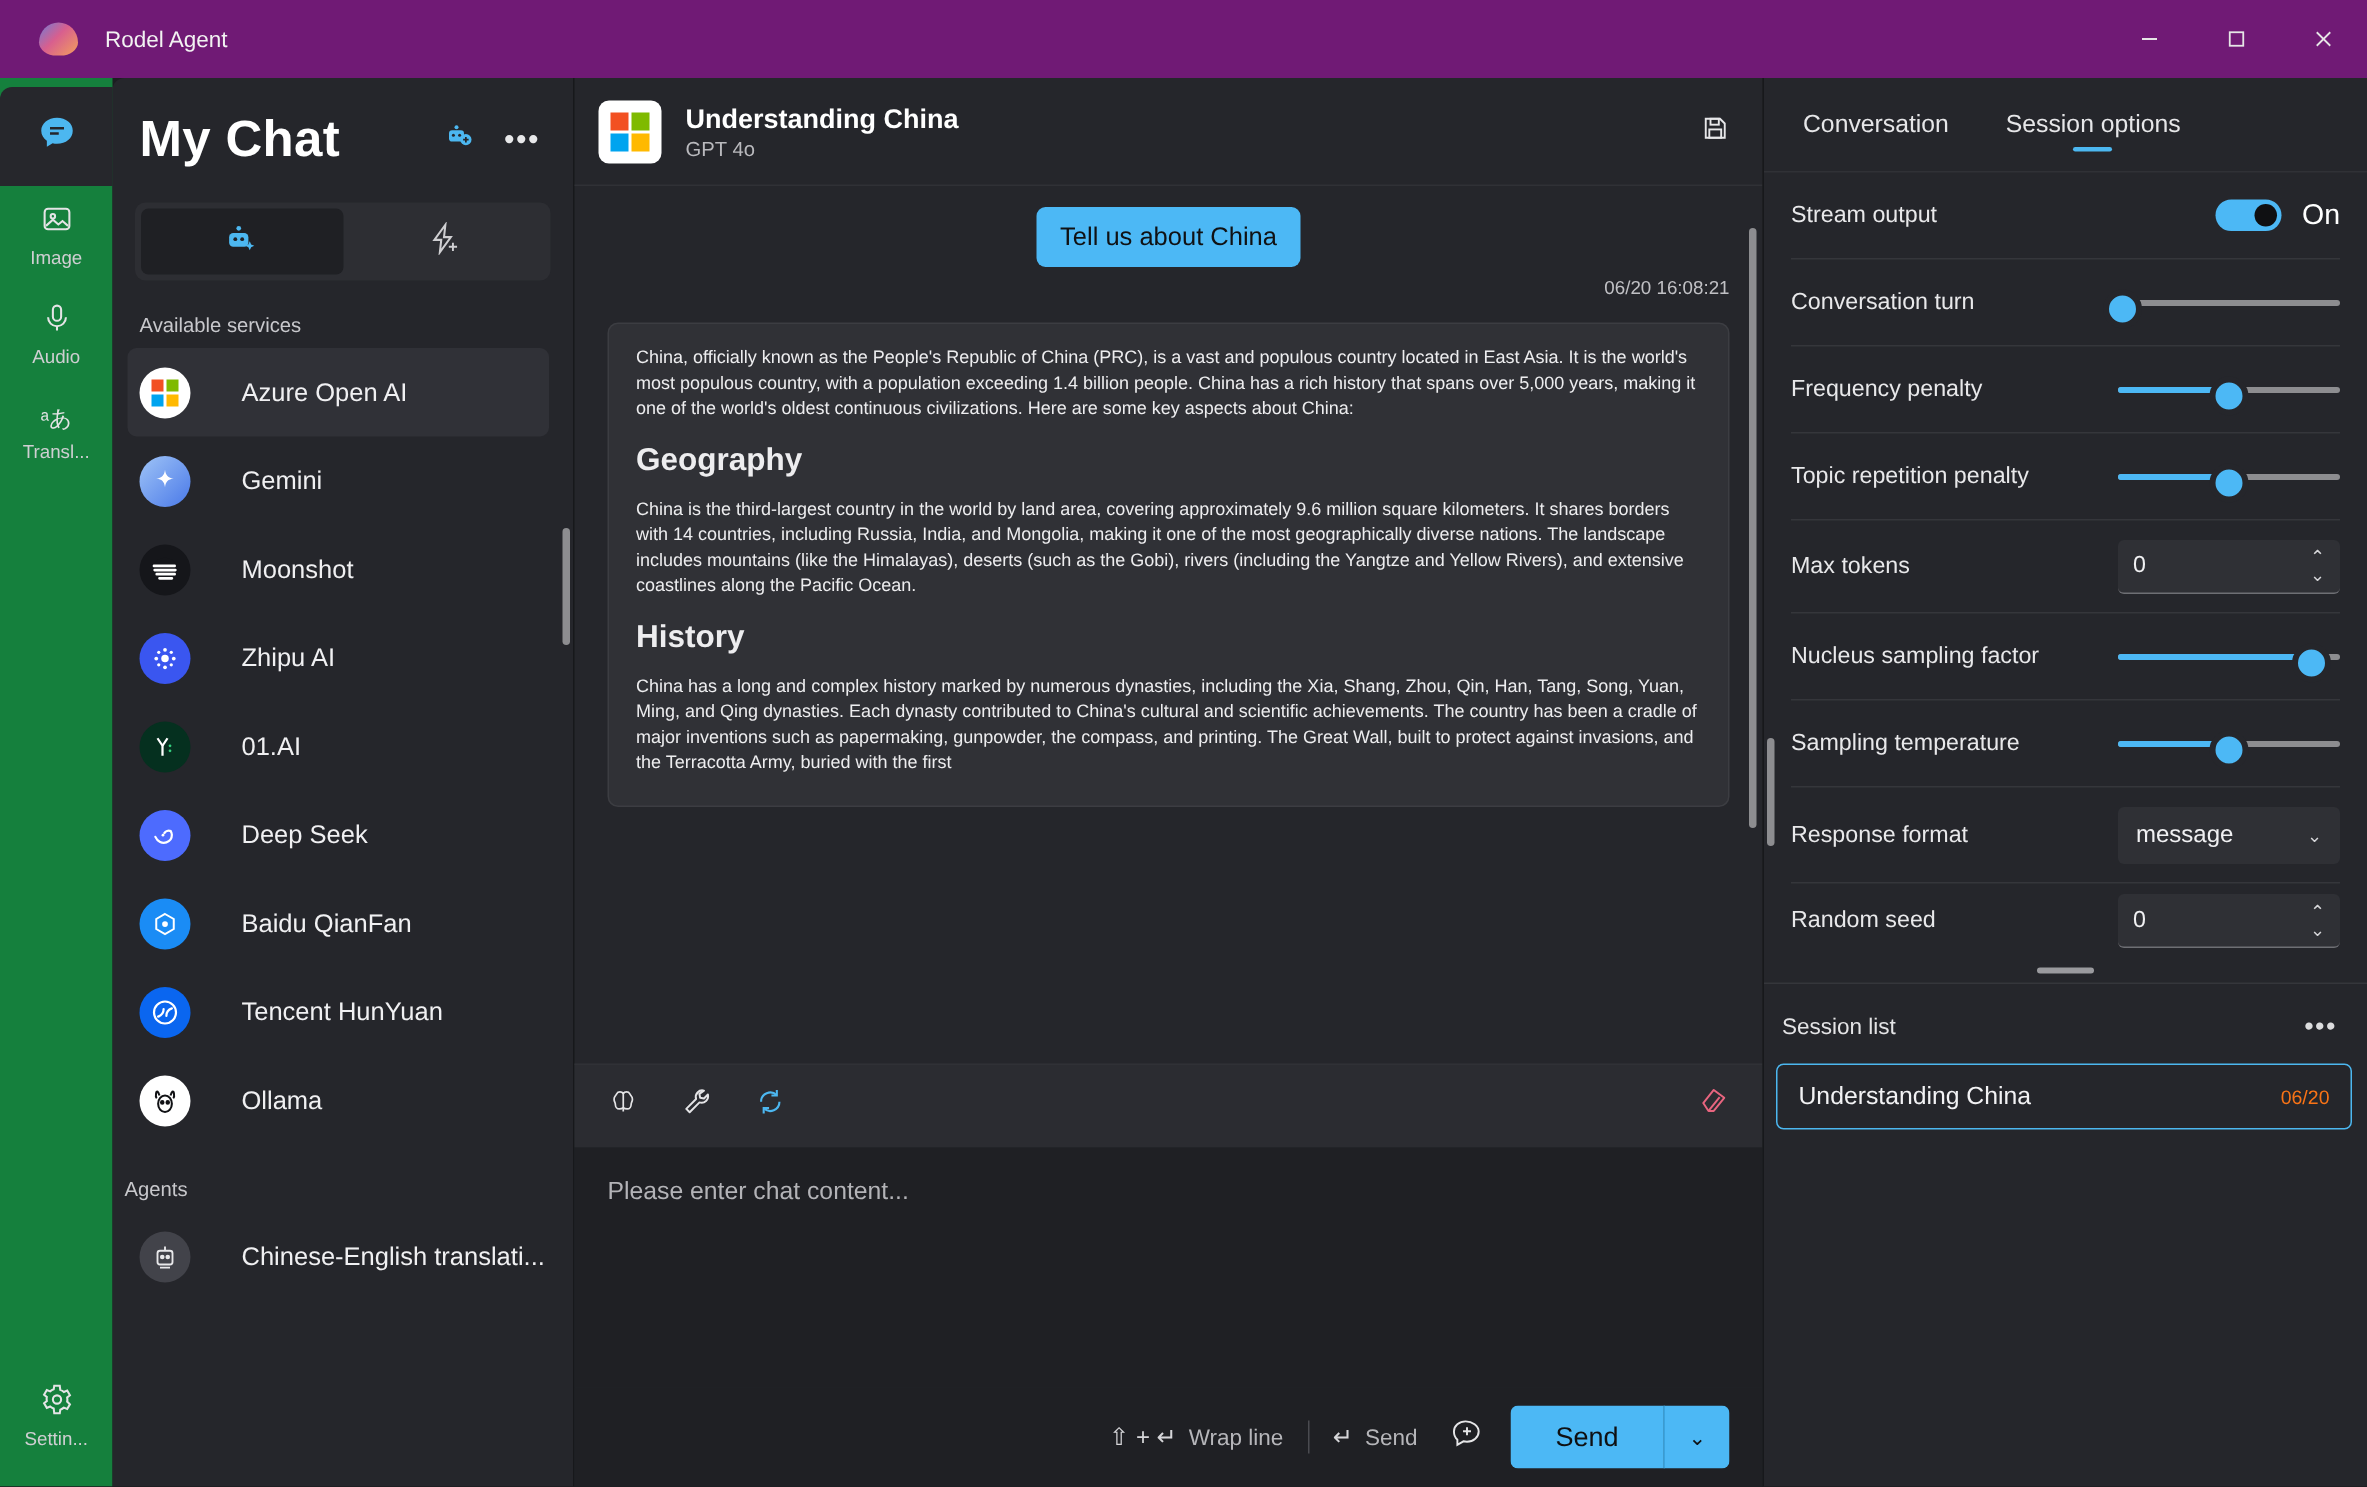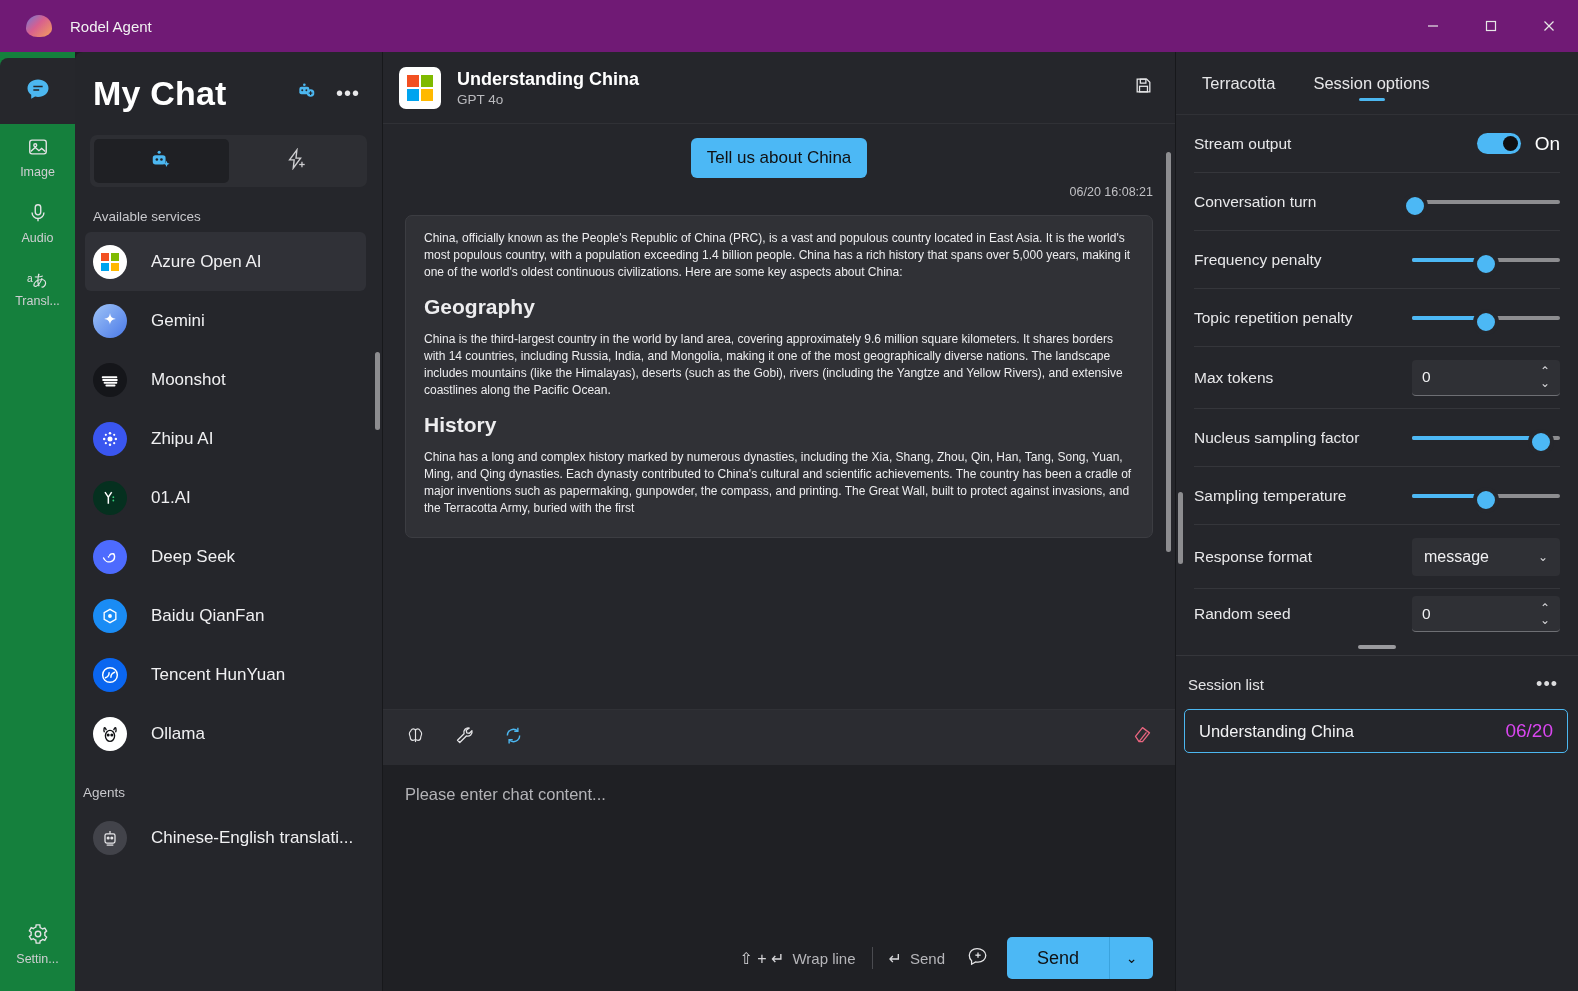--- a/index.html
+++ b/index.html
@@ -66,21 +66,21 @@
     background: #2d2e33; display: flex; padding: 4px;
   }
   .seg { flex: 1; display: flex; align-items: center; justify-content: center;
          border-radius: 5px; font-size: 17px; color: #cfcfd2; }
   .seg.active { background: #1f2024; color: #4cb7f0; }
 
   .lp-section { font-size: 13.5px; color: #c8c8cc; padding: 22px 0 8px 18px; }
   .svc-scroll { flex: 1; overflow: hidden; position: relative; padding-right: 6px; }
   .svc {
     height: 59px; margin: 0 10px; border-radius: 6px;
-    display: flex; align-items: center; padding-left: 8px; gap: 24px;
+    display: flex; align-items: center; padding-left: 8px; gap: 34px;
   }
   .svc.active { background: #303137; }
   .svc-name { font-size: 17px; color: #f0f0f2; white-space: nowrap; }
   .avatar { width: 34px; height: 34px; border-radius: 50%; flex: 0 0 34px;
             display: flex; align-items: center; justify-content: center; font-size: 15px; }
 
   .ms-grid { width: 34px; height: 34px; border-radius: 50%; background: #ffffff;
              display: grid; grid-template-columns: 1fr 1fr; grid-template-rows: 1fr 1fr;
              gap: 2px; padding: 8px; }
   .ms-grid i { display: block; }
@@ -175,21 +175,21 @@
   .selectfield .caret { margin-left: auto; font-size: 12px; color: #d6d6d9; }
 
   .grabber { width: 38px; height: 4px; background: #9a9a9e; border-radius: 2px;
              margin: 6px auto 0 auto; }
   .sess-head { display: flex; align-items: center; padding: 18px 20px 10px 12px; }
   .sess-title { font-size: 15px; color: #e4e4e6; }
   .sess-dots { margin-left: auto; color: #dcdcde; font-size: 18px; letter-spacing: 1px; }
   .sess-item { margin: 4px 10px 0 8px; height: 44px; border: 1.5px solid #4cb7f0;
                border-radius: 5px; display: flex; align-items: center; padding: 0 14px; }
   .sess-name { font-size: 16.5px; color: #f2f2f4; }
-  .sess-date { margin-left: auto; font-size: 19px; color: #d946ef; }
+  .sess-date { margin-left: auto; font-size: 13px; color: #f97316; }
   .right-vscroll { position: absolute; left: 2px; top: 440px; width: 5px; height: 72px;
                    background: #8d8d90; border-radius: 3px; }
   .panel-div { height: 1px; background: #35363b; }
 </style>
 </head>
 <body>
 
 <div class="app">
 
   <div class="titlebar">
@@ -522,21 +522,21 @@
         </span>
         <div class="sendbtn">
           <div class="main">Send</div>
           <div class="caret">⌄</div>
         </div>
       </div>
     </div>
 
     <div class="right">
       <div class="tabs">
-        <div class="tab">Terracotta</div>
+        <div class="tab">Conversation</div>
         <div class="tab active">Session options</div>
       </div>
 
       <div class="opts">
 
         <div class="opt">
           <span class="opt-label">Stream output</span>
           <span class="opt-ctl">
             <span class="toggle">
                 <span class="knob"></span>

